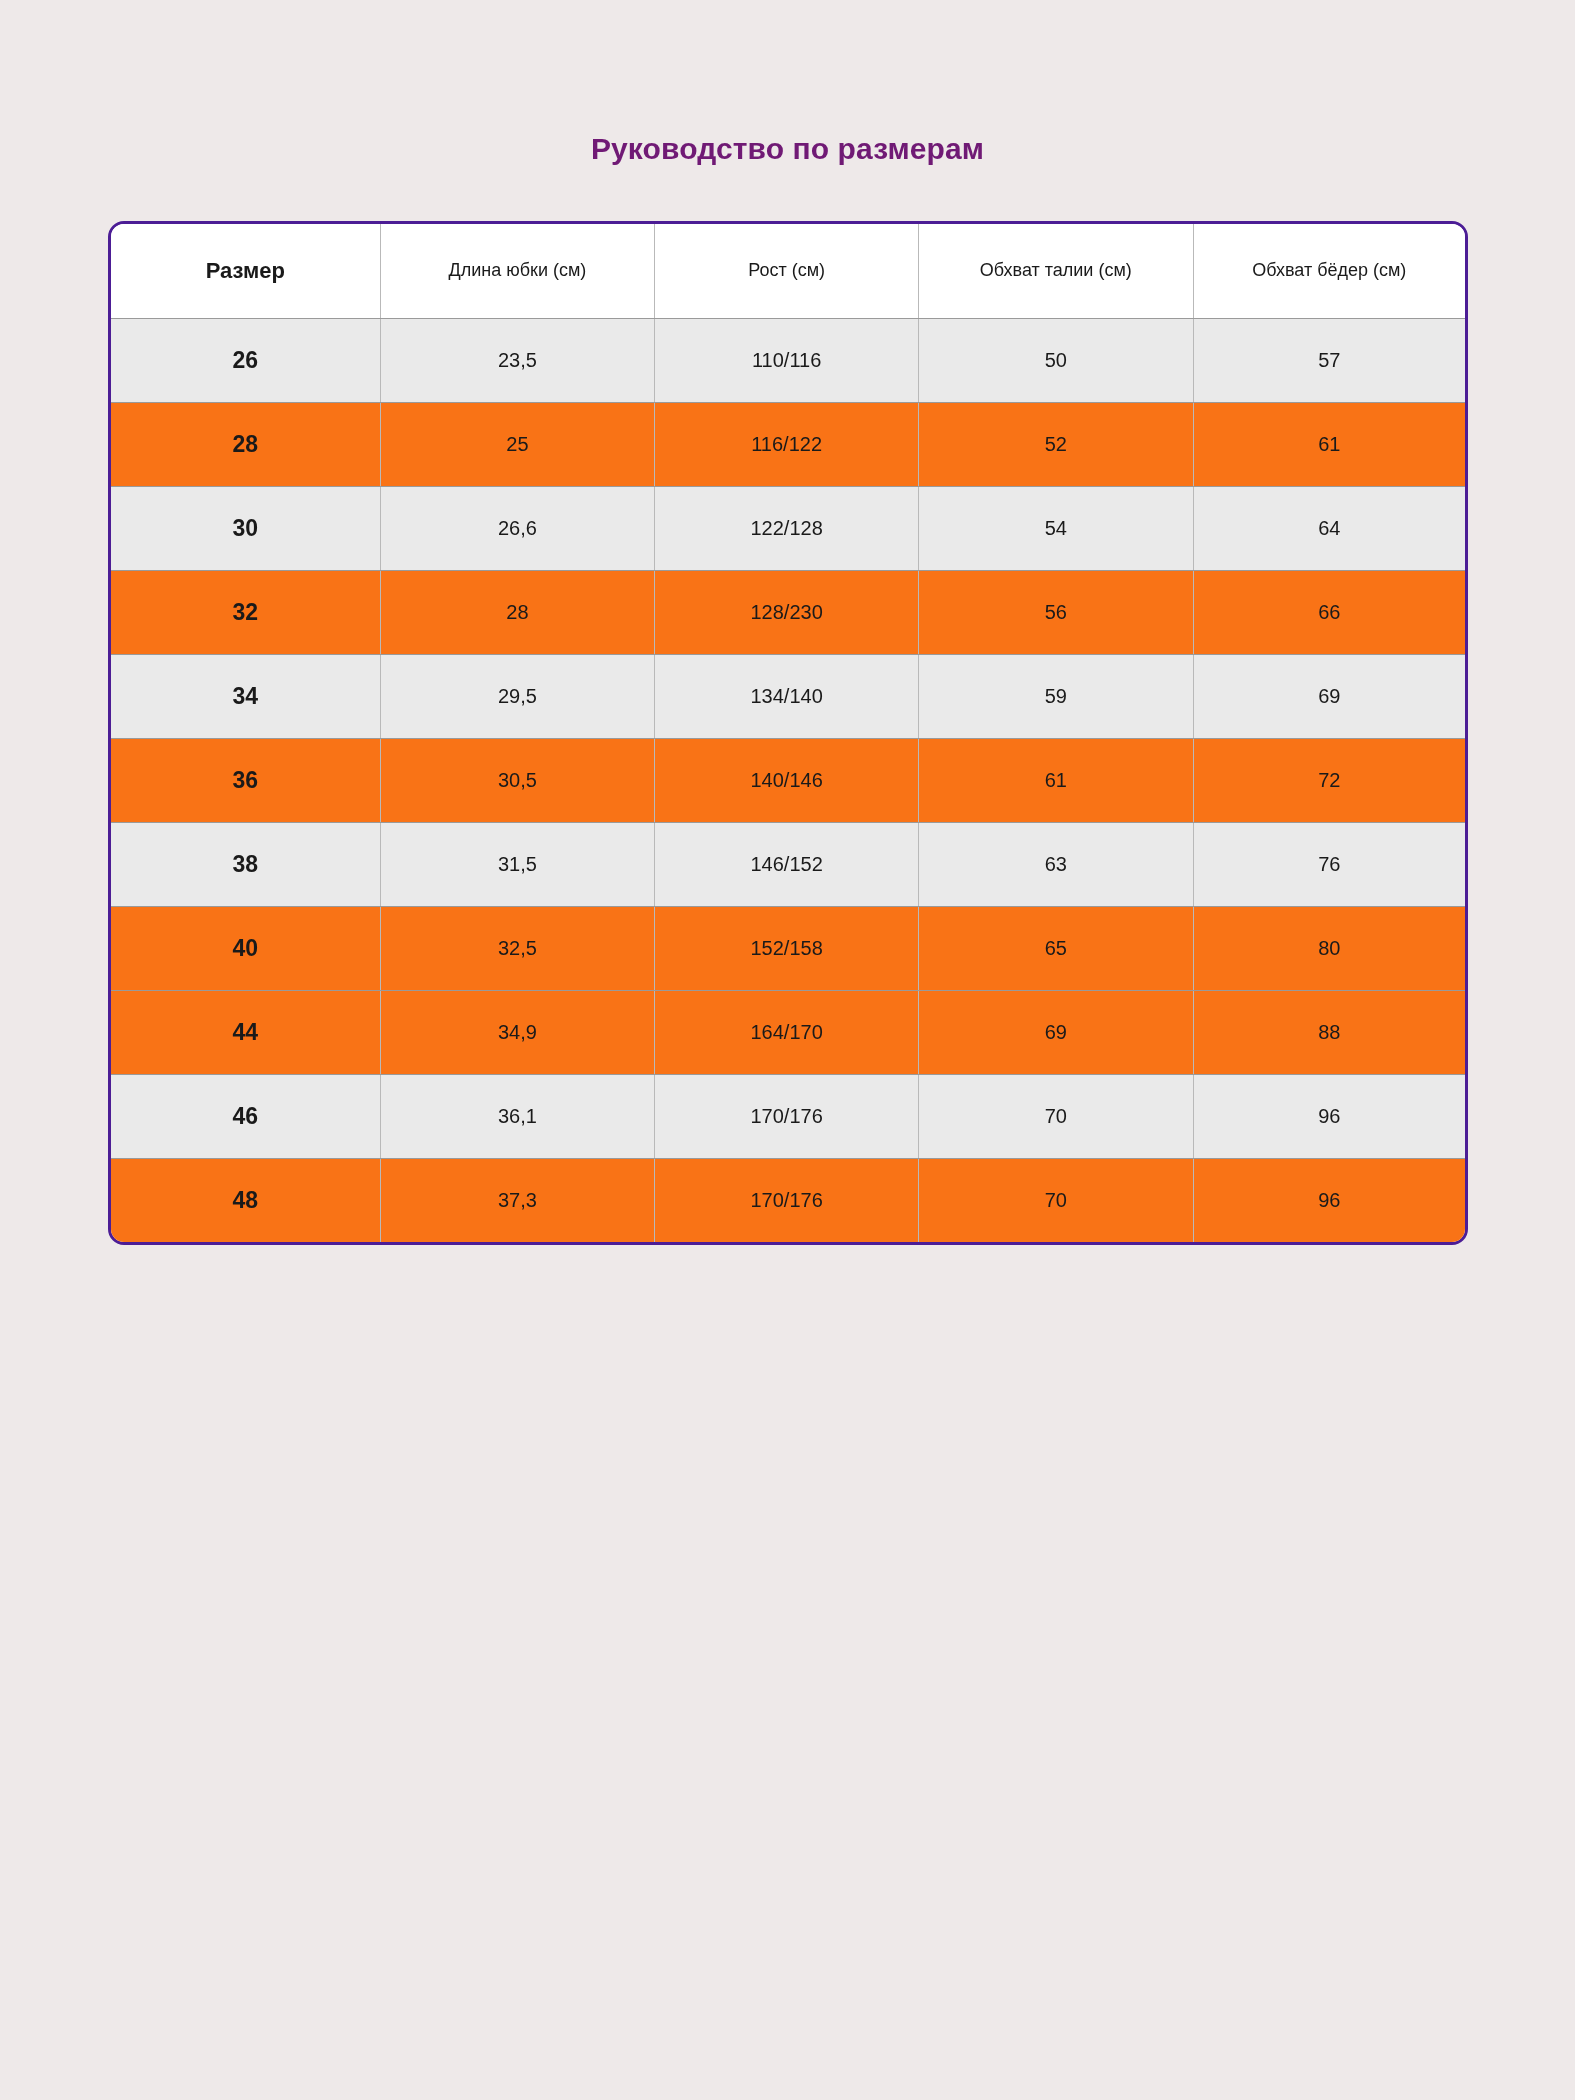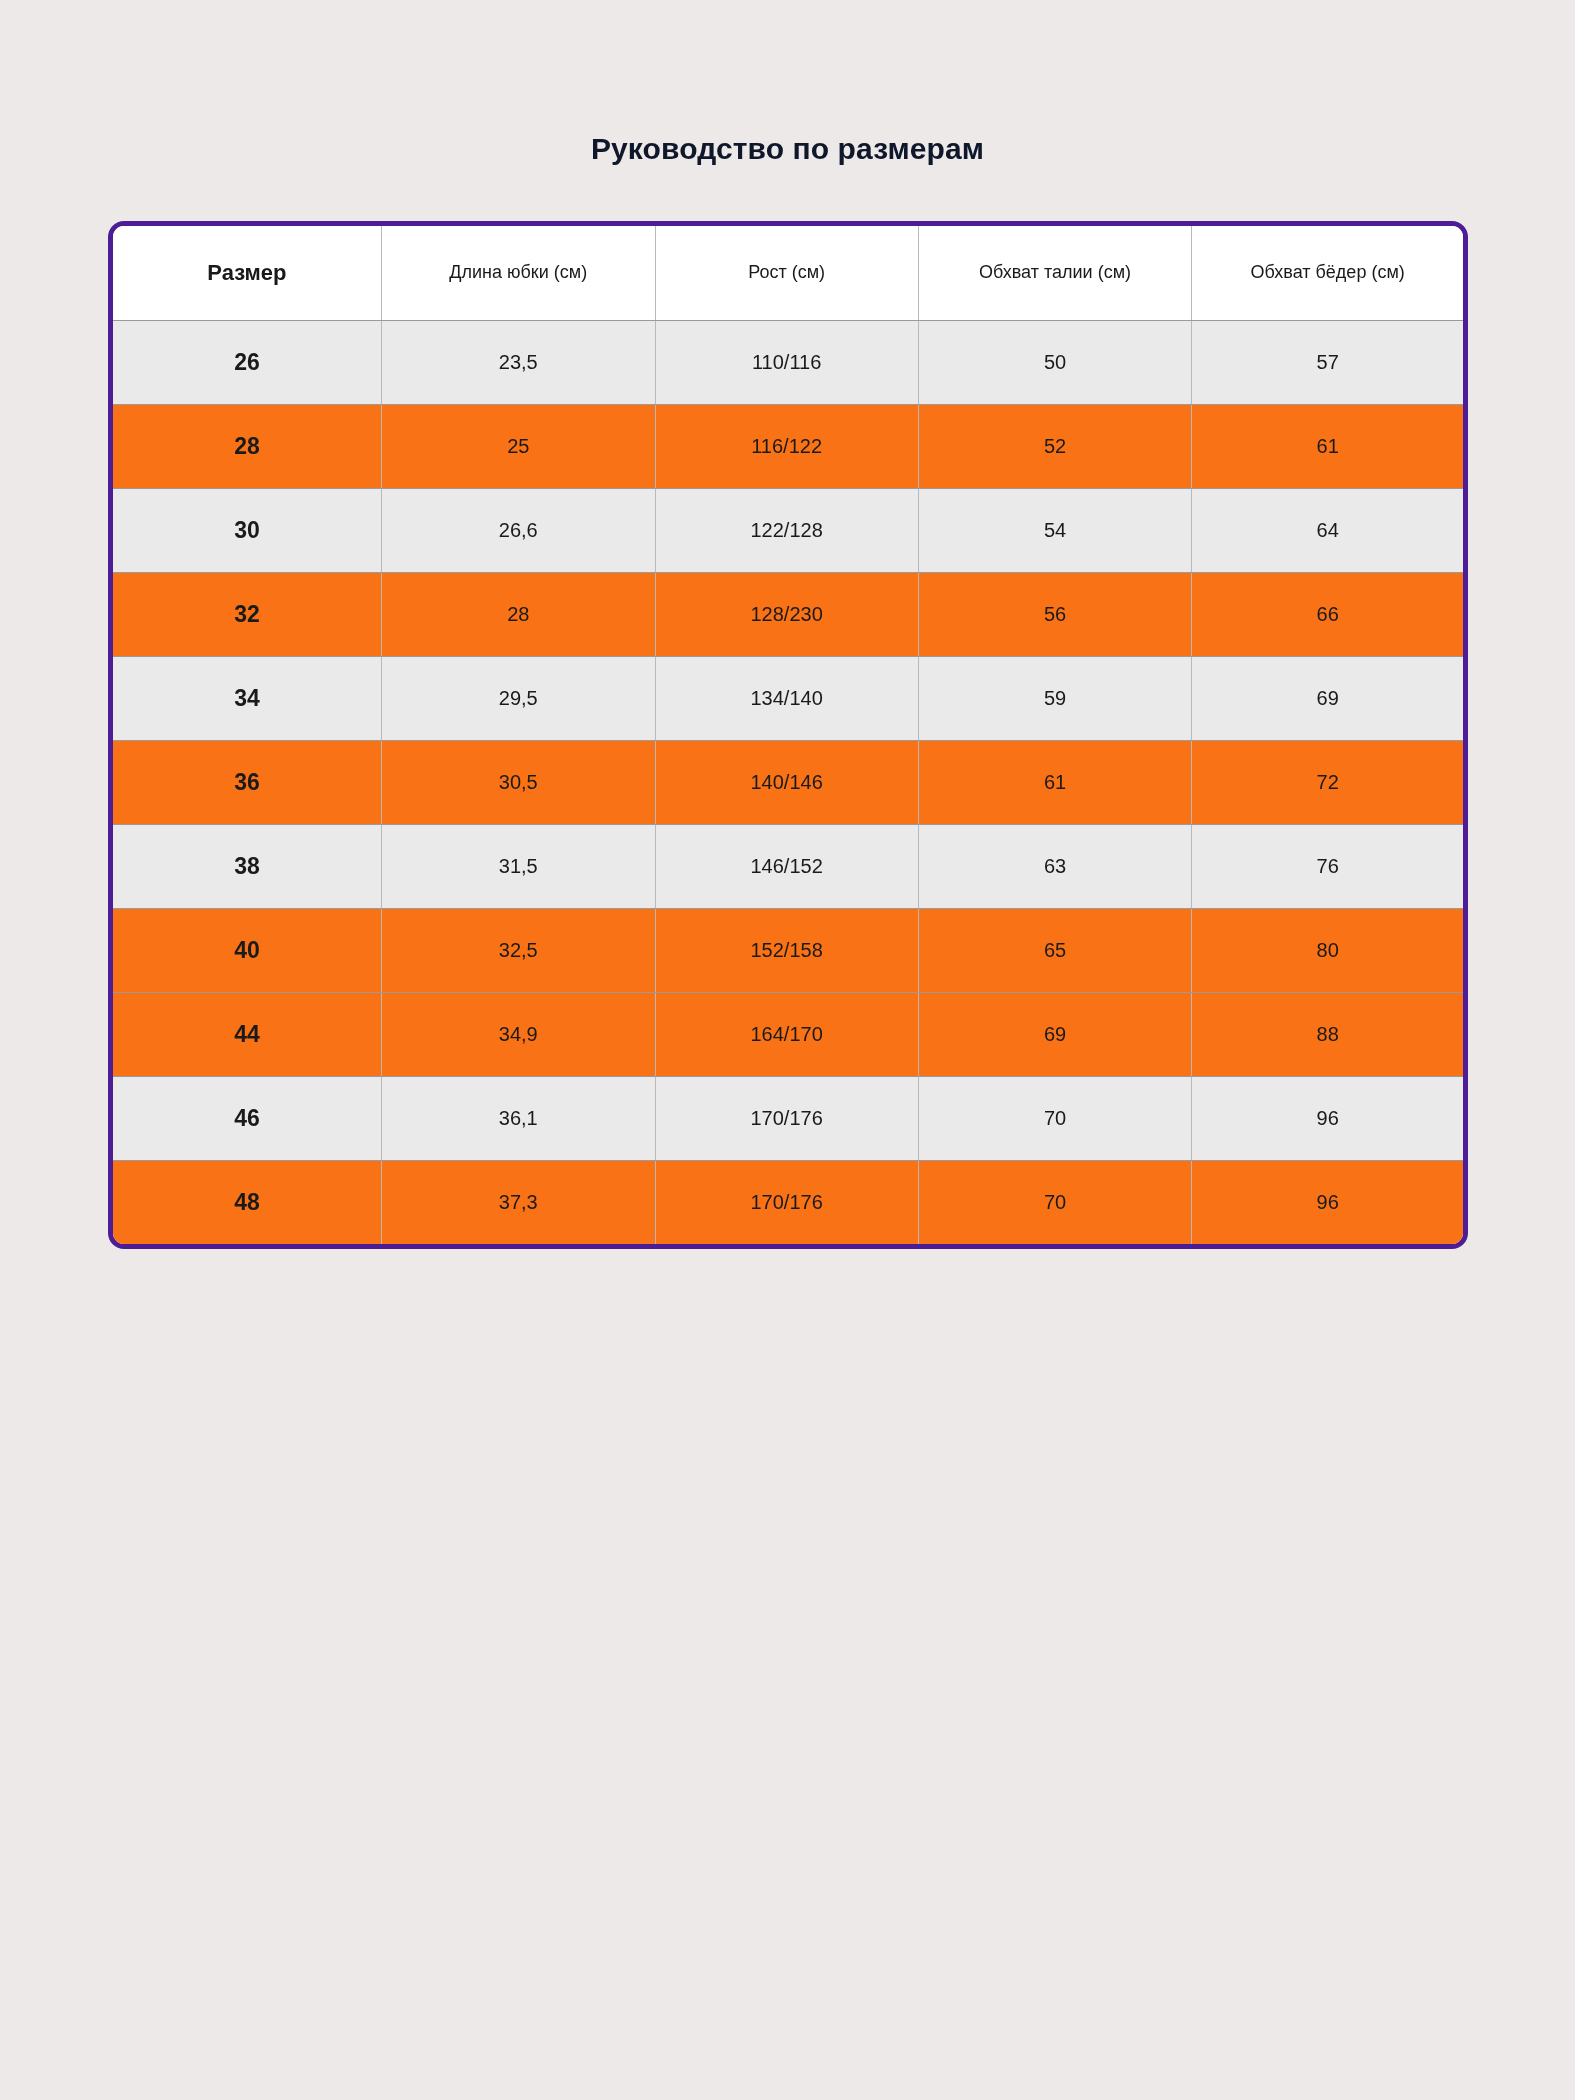--- a/index.html
+++ b/index.html
@@ -25,32 +25,32 @@
 
   
   .title {
     position: absolute;
     top: 131px;
     left: 0;
     width: 1575px;
     text-align: center;
     font-size: 30px;
     font-weight: bold;
-    color: #0f172a;
+    color: #701a75;
     letter-spacing: 0.1px;
     line-height: 1.2;
   }
 
   
   .table-wrap {
     position: absolute;
     left: 108px;
     top: 221px;
     width: 1360px;
-    border: 5px solid #4c1d95;
+    border: 3px solid #4c1d95;
     border-radius: 16px;
     overflow: hidden;
     background: #FFFFFF;
     box-sizing: border-box;
   }
 
   table.size-table {
     width: 100%;
     border-collapse: collapse;
     table-layout: fixed;

